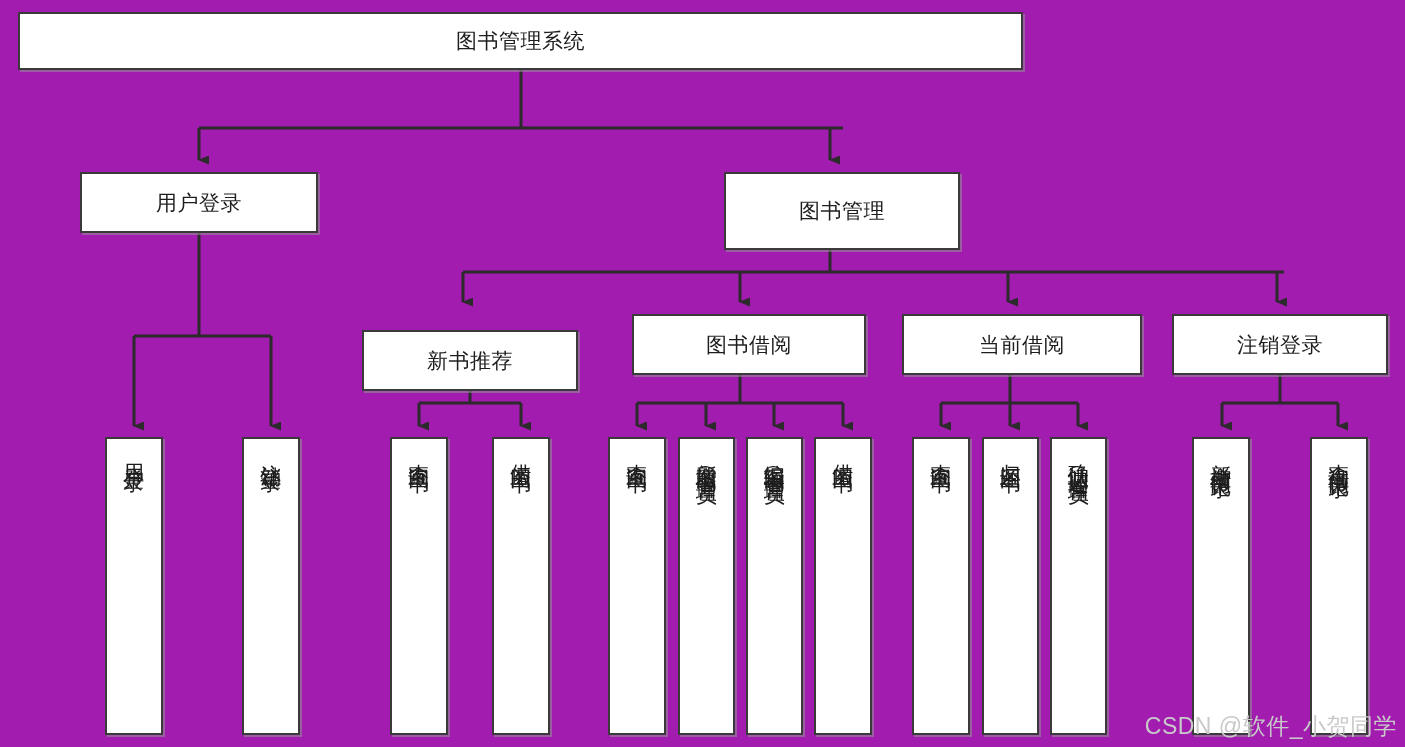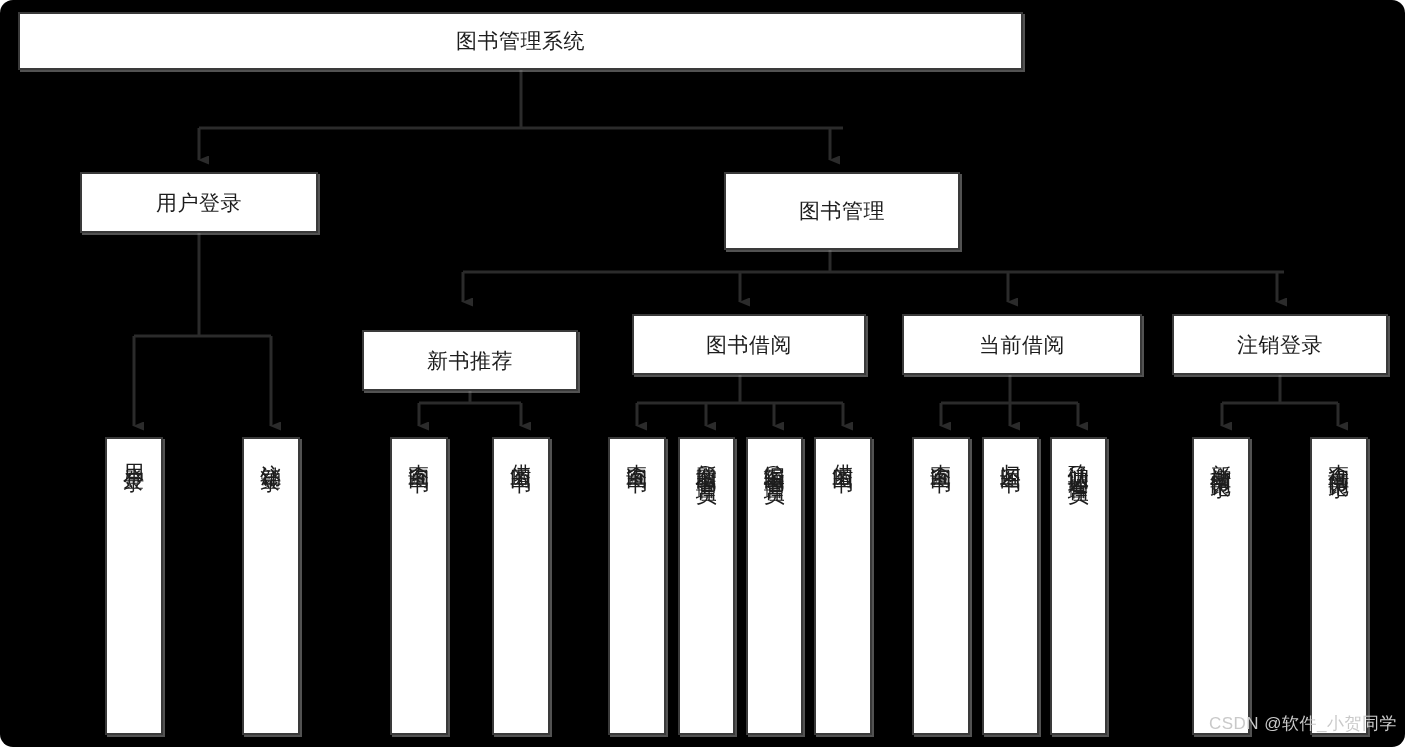--- a/index.html
+++ b/index.html
@@ -7,23 +7,22 @@
     padding: 0;
     background: #ffffff;
   }
   body {
     font-family: "Liberation Sans", "DejaVu Sans", sans-serif;
   }
   #canvas {
     position: relative;
     width: 1405px;
     height: 747px;
-    background: #000000;
+    background: #a21caf;
     overflow: hidden;
-    border-radius: 13px;
   }
   #diagram-svg {
     position: absolute;
     left: 0;
     top: 0;
     width: 1405px;
     height: 747px;
   }
   .node-box {
     position: absolute;
@@ -50,22 +49,22 @@
     font-size: 21px;
   }
   .node-box.vertical {
     align-items: flex-start;
     justify-content: center;
     padding-top: 8px;
   }
   .watermark {
     position: absolute;
     right: 8px;
-    bottom: 12px;
-    font-size: 17px;
+    bottom: 5px;
+    font-size: 23px;
     color: #c9c9c9;
     white-space: nowrap;
     letter-spacing: 0.5px;
     pointer-events: none;
   }
 </style>
 </head>
 <body>
 
 <div id="canvas">

